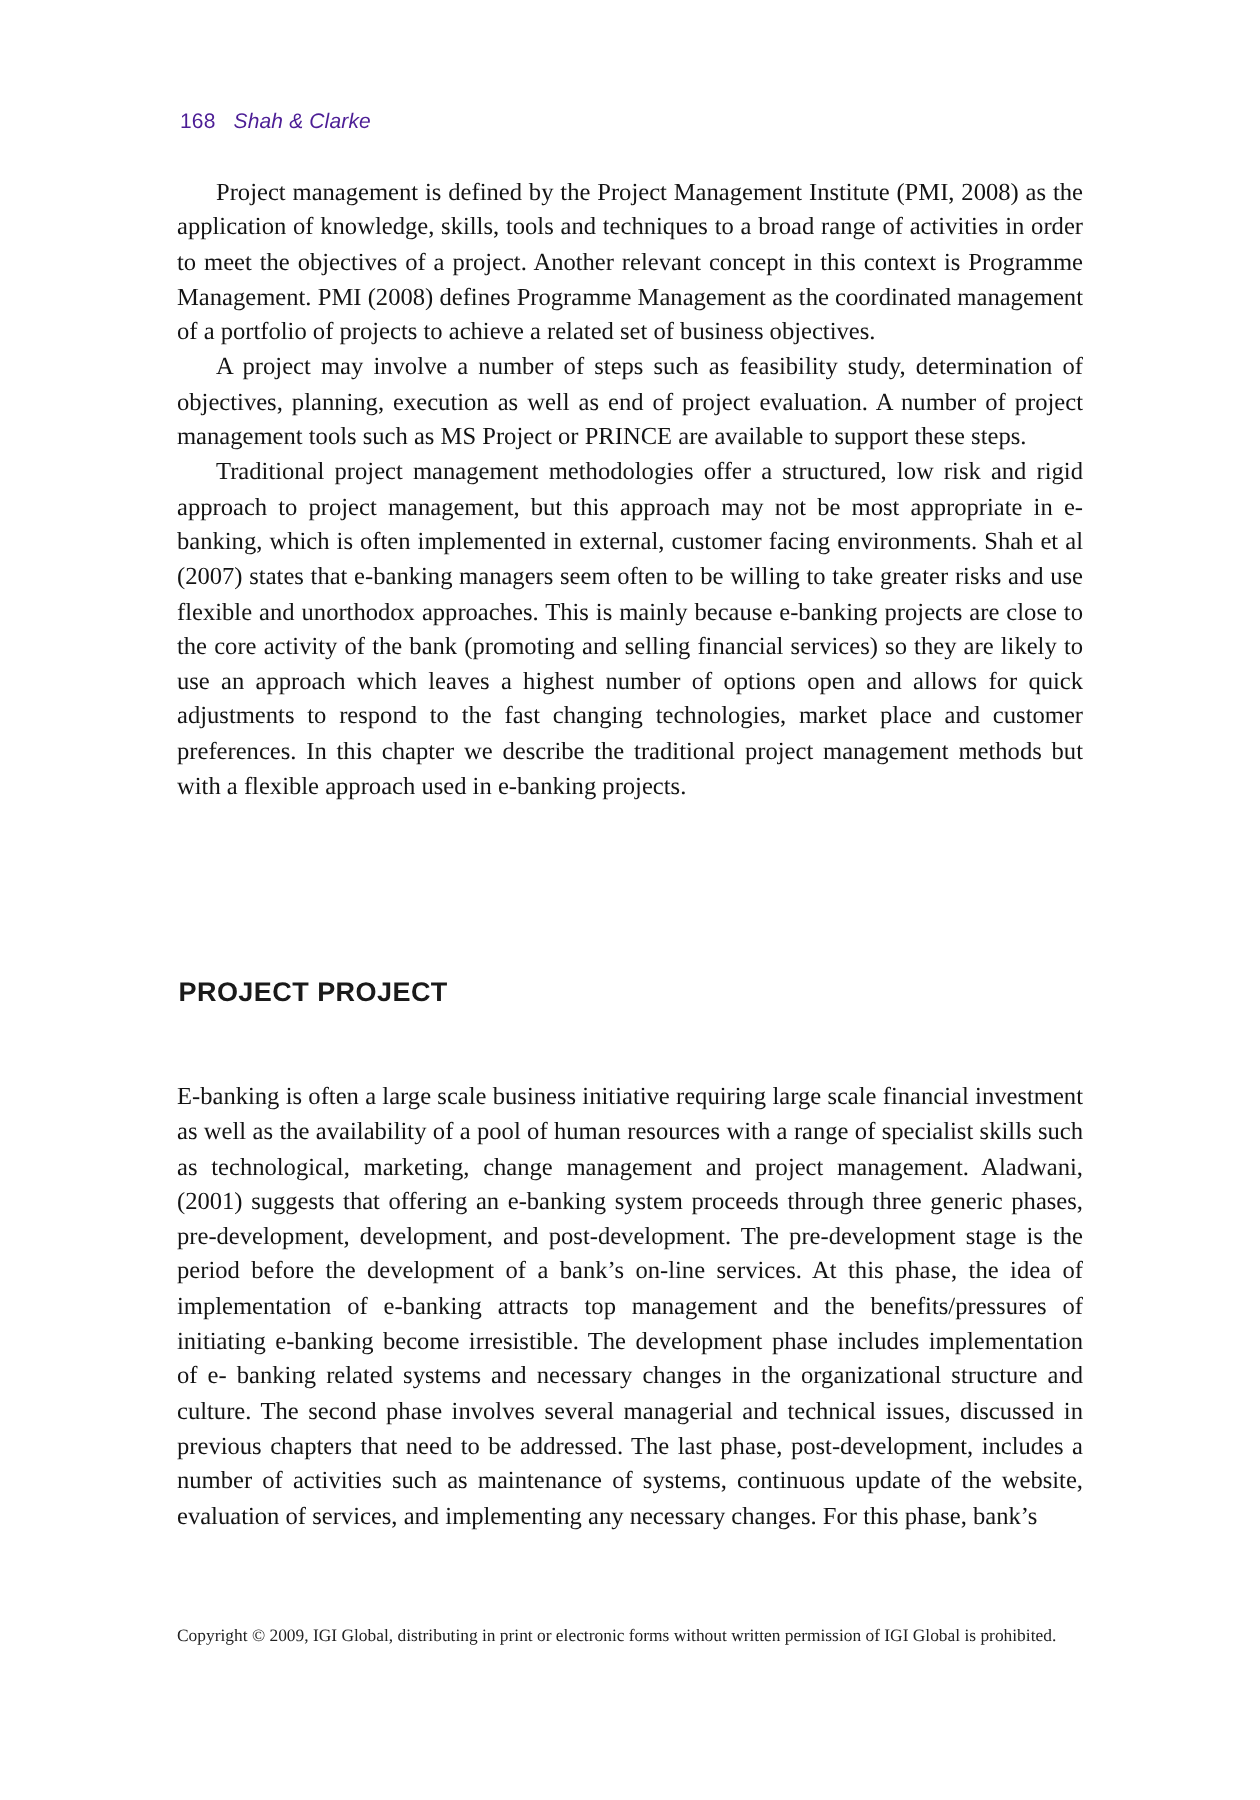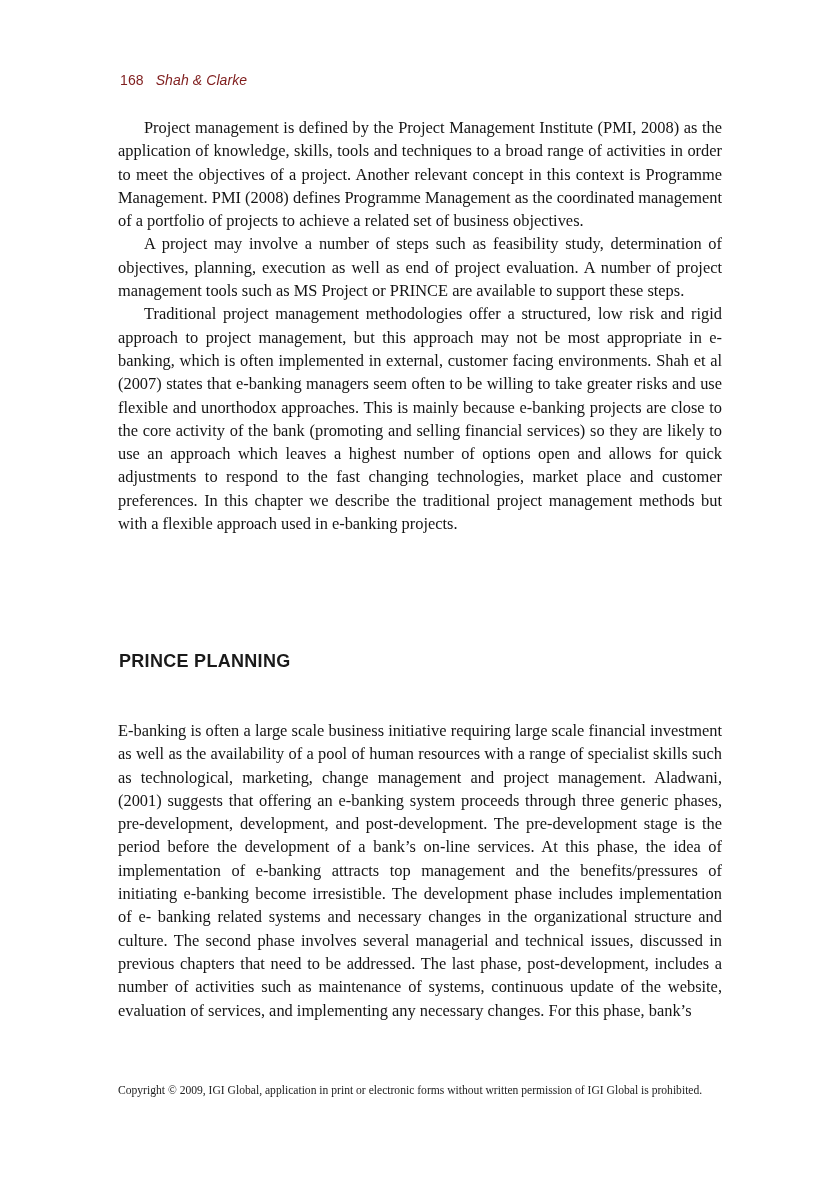--- a/index.html
+++ b/index.html
@@ -13,21 +13,21 @@
       position: relative;
       overflow: hidden;
       color: #141414;
     }
     .running-head {
       position: absolute;
       left: 120px;
       top: 72px;
       font-family: "Liberation Sans", sans-serif;
       font-size: 14px;
-      color: #7f1d1d;
+      color: #4c1d95;
       letter-spacing: 0.1px;
     }
     .running-head .page-num { margin-right: 8px; }
     .running-head .authors { font-style: italic; }
 
     .body-text {
       position: absolute;
       left: 118px;
       width: 604px;
       font-family: "Liberation Serif", serif;
@@ -77,19 +77,19 @@
   <span class="page-num">168</span>
   <span class="authors">Shah &amp; Clarke</span>
 </div>
 
 <div class="body-text" id="intro">
   <p>Project management is defined by the Project Management Institute (PMI, 2008) as the application of knowledge, skills, tools and techniques to a broad range of activities in order to meet the objectives of a project. Another relevant concept in this context is Programme Management. PMI (2008) defines Programme Management as the coordinated management of a portfolio of projects to achieve a related set of business objectives.</p>
   <p>A project may involve a number of steps such as feasibility study, determination of objectives, planning, execution as well as end of project evaluation. A number of project management tools such as MS Project or PRINCE are available to support these steps.</p>
   <p>Traditional project management methodologies offer a structured, low risk and rigid approach to project management, but this approach may not be most appropriate in e-banking, which is often implemented in external, customer facing environments. Shah et al (2007) states that e-banking managers seem often to be willing to take greater risks and use flexible and unorthodox approaches. This is mainly because e-banking projects are close to the core activity of the bank (promoting and selling financial services) so they are likely to use an approach which leaves a highest number of options open and allows for quick adjustments to respond to the fast changing technologies, market place and customer preferences. In this chapter we describe the traditional project management methods but with a flexible approach used in e-banking projects.</p>
 </div>
 
-<h2 class="section-heading">PRINCE PLANNING</h2>
+<h2 class="section-heading">PROJECT PROJECT</h2>
 
 <div class="body-text" id="planning">
   <p class="noindent">E-banking is often a large scale business initiative requiring large scale financial investment as well as the availability of a pool of human resources with a range of specialist skills such as technological, marketing, change management and project management. Aladwani, (2001) suggests that offering an e-banking system proceeds through three generic phases, pre-development, development, and post-development. The pre-development stage is the period before the development of a bank’s on-line services. At this phase, the idea of implementation of e-banking attracts top management and the benefits/pressures of initiating e-banking become irresistible. The development phase includes implementation of e- banking related systems and necessary changes in the organizational structure and culture. The second phase involves several managerial and technical issues, discussed in previous chapters that need to be addressed. The last phase, post-development, includes a number of activities such as maintenance of systems, continuous update of the website, evaluation of services, and implementing any necessary changes. For this phase, bank’s</p>
 </div>
 
-<div class="footer">Copyright © 2009, IGI Global, application in print or electronic forms without written permission of IGI Global is prohibited.</div>
+<div class="footer">Copyright © 2009, IGI Global, distributing in print or electronic forms without written permission of IGI Global is prohibited.</div>
 
 </body></html>

